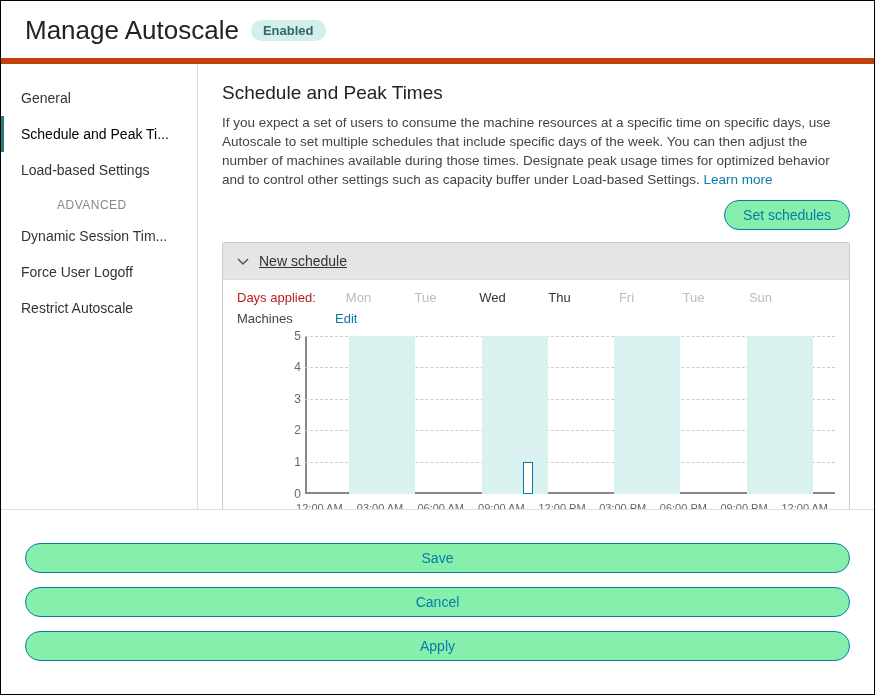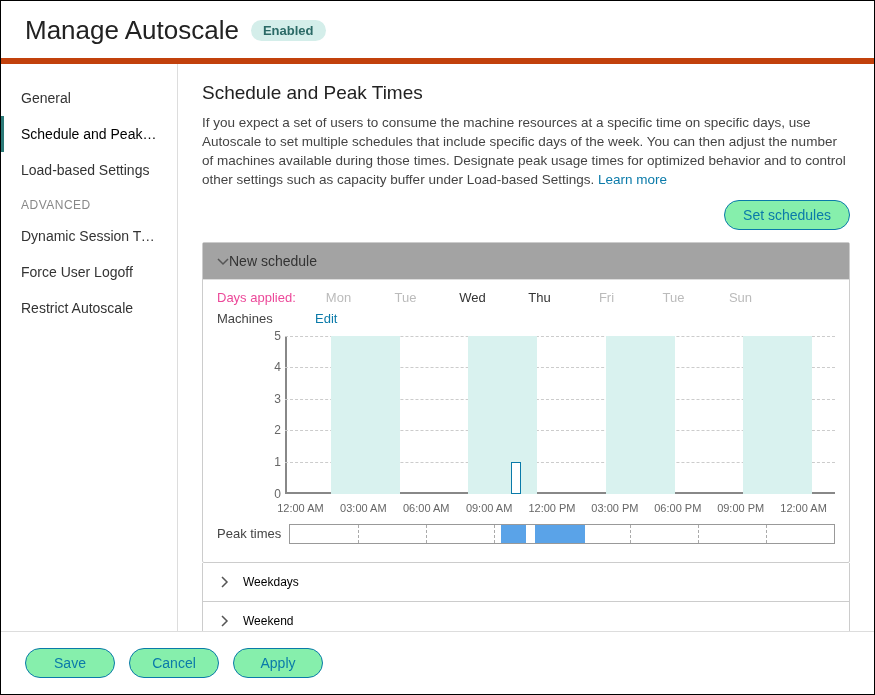--- a/index.html
+++ b/index.html
@@ -1,36 +1,36 @@
 <!DOCTYPE html>
 <html><head>
 <meta charset="utf-8">
 <style>
   * { box-sizing: border-box; margin: 0; padding: 0; font-family: -apple-system, BlinkMacSystemFont, "Segoe UI", Arial, sans-serif; }
   body { width: 875px; height: 695px; border: 1px solid #000; background: #fff; display: flex; flex-direction: column; }
   .header { display: flex; align-items: center; padding: 14px 24px 12px 24px; border-bottom: 6px solid #c2410c; gap: 12px; }
   .header h1 { font-size: 26px; font-weight: 400; color: #222; }
   .badge { background: #d4eeea; color: #2b6a66; padding: 3px 12px; border-radius: 12px; font-size: 13px; font-weight: bold; }
   .content { flex: 1; display: flex; overflow: hidden; }
-  .sidebar { width: 177px; border-right: 1px solid #ddd; padding-top: 16px; }
+  .sidebar { width: 197px; border-right: 1px solid #ddd; padding-top: 16px; }
   .side-item { padding: 10px 20px; font-size: 14px; color: #333; cursor: pointer; white-space: nowrap; overflow: hidden; text-overflow: ellipsis; }
   .side-item.active { border-left: 3px solid #2b7a78; padding-left: 17px; color: #000; }
-  .side-section { padding: 10px 20px 6px 20px; font-size: 12px; color: #888; letter-spacing: 0.5px; }
+  .side-section { padding: 10px 20px 6px 20px; font-size: 12px; color: #888; letter-spacing: 0.5px; margin-left: 36px; }
   .main { flex: 1; padding: 18px 24px; overflow-y: auto; }
   .main h2 { font-size: 19px; font-weight: 400; margin-bottom: 10px; color: #222; }
   .desc { font-size: 13.5px; color: #444; line-height: 1.4; margin-bottom: 10px; }
   .desc a { color: #0a7aa9; text-decoration: none; }
   .set-schedules-row { display: flex; justify-content: flex-end; margin-bottom: 12px; }
   .pill-btn { border: 1.5px solid #0a7aa9; color: #0a7aa9; background: #86efac; border-radius: 18px; padding: 6px 18px; font-size: 14px; cursor: pointer; }
   .panel { border: 1px solid #ccc; border-radius: 2px; }
-  .panel-head { display: flex; align-items: center; padding: 10px 14px; border-bottom: 1px solid #ddd; background: #a3a3a3; font-size: 14px; color: #333; }
+  .panel-head { display: flex; align-items: center; gap: 10px; padding: 10px 14px; border-bottom: 1px solid #ddd; background: #e5e5e5; font-size: 14px; color: #333; text-decoration: underline; }
   .chev { width: 12px; height: 12px; display: inline-block; }
   .panel-body { padding: 10px 14px 14px 14px; font-size: 13px; color: #444; }
   .days-row { display: flex; align-items: center; gap: 0; }
-  .days-label { width: 88px; color: #ec4899; }
+  .days-label { width: 88px; color: #b91c1c; }
   .day { width: 67px; text-align: center; color: #bbb; }
   .day.on { color: #333; }
   .machines-row { display: flex; align-items: center; gap: 10px; margin-top: 6px; }
   .machines-label { width: 88px; }
   .edit-link { color: #0a7aa9; cursor: pointer; }
   .chart-wrap { position: relative; margin-top: 6px; height: 186px; }
   .y-tick { position: absolute; right: calc(100% - 64px); font-size: 12px; color: #666; transform: translateY(-50%); }
   .plot { position: absolute; left: 68px; right: 0; top: 4px; bottom: 24px; }
   .grid-line { position: absolute; left: 0; right: 0; border-top: 1px dashed #ccc; }
   .axis-line { position: absolute; left: 0; right: 0; bottom: 0; border-top: 2px solid #888; }
@@ -38,21 +38,21 @@
   .shade { position: absolute; top: 0; bottom: 0; background: #d9f2ef; }
   .bar { position: absolute; bottom: 0; width: 10px; border: 1.5px solid #0a7aa9; background: #fff; }
   .x-ticks { position: absolute; left: 52px; right: 0; bottom: 4px; display: flex; justify-content: space-between; font-size: 11px; color: #666; }
   .x-ticks span { flex: 1; text-align: center; white-space: nowrap; }
   .peak-row { display: flex; align-items: center; margin-top: 6px; margin-bottom: 4px; }
   .peak-label { width: 72px; font-size: 13px; color: #444; }
   .peak-bar { flex: 1; height: 20px; border: 1px solid #999; position: relative; background: #fff; }
   .peak-seg { position: absolute; top: 0; bottom: 0; background: #5aa3e8; }
   .peak-div { position: absolute; top: 0; bottom: 0; border-left: 1px dashed #aaa; }
   .collapse-row { display: flex; align-items: center; gap: 12px; padding: 12px 16px; border: 1px solid #ccc; border-top: none; font-size: 12px; color: #000000; background: #fff; cursor: pointer; }
-  .footer { display: flex; gap: 14px; padding: 16px 24px; border-top: 1px solid #ddd; }
+  .footer { display: flex; justify-content: flex-end; gap: 14px; padding: 33px 24px; border-top: 1px solid #ddd; flex-direction: column; }
   .footer .pill-btn { min-width: 90px; }
 </style>
 </head>
 <body>
 
 <div class="header">
   <h1>Manage Autoscale</h1>
   <span class="badge">Enabled</span>
 </div>
 

